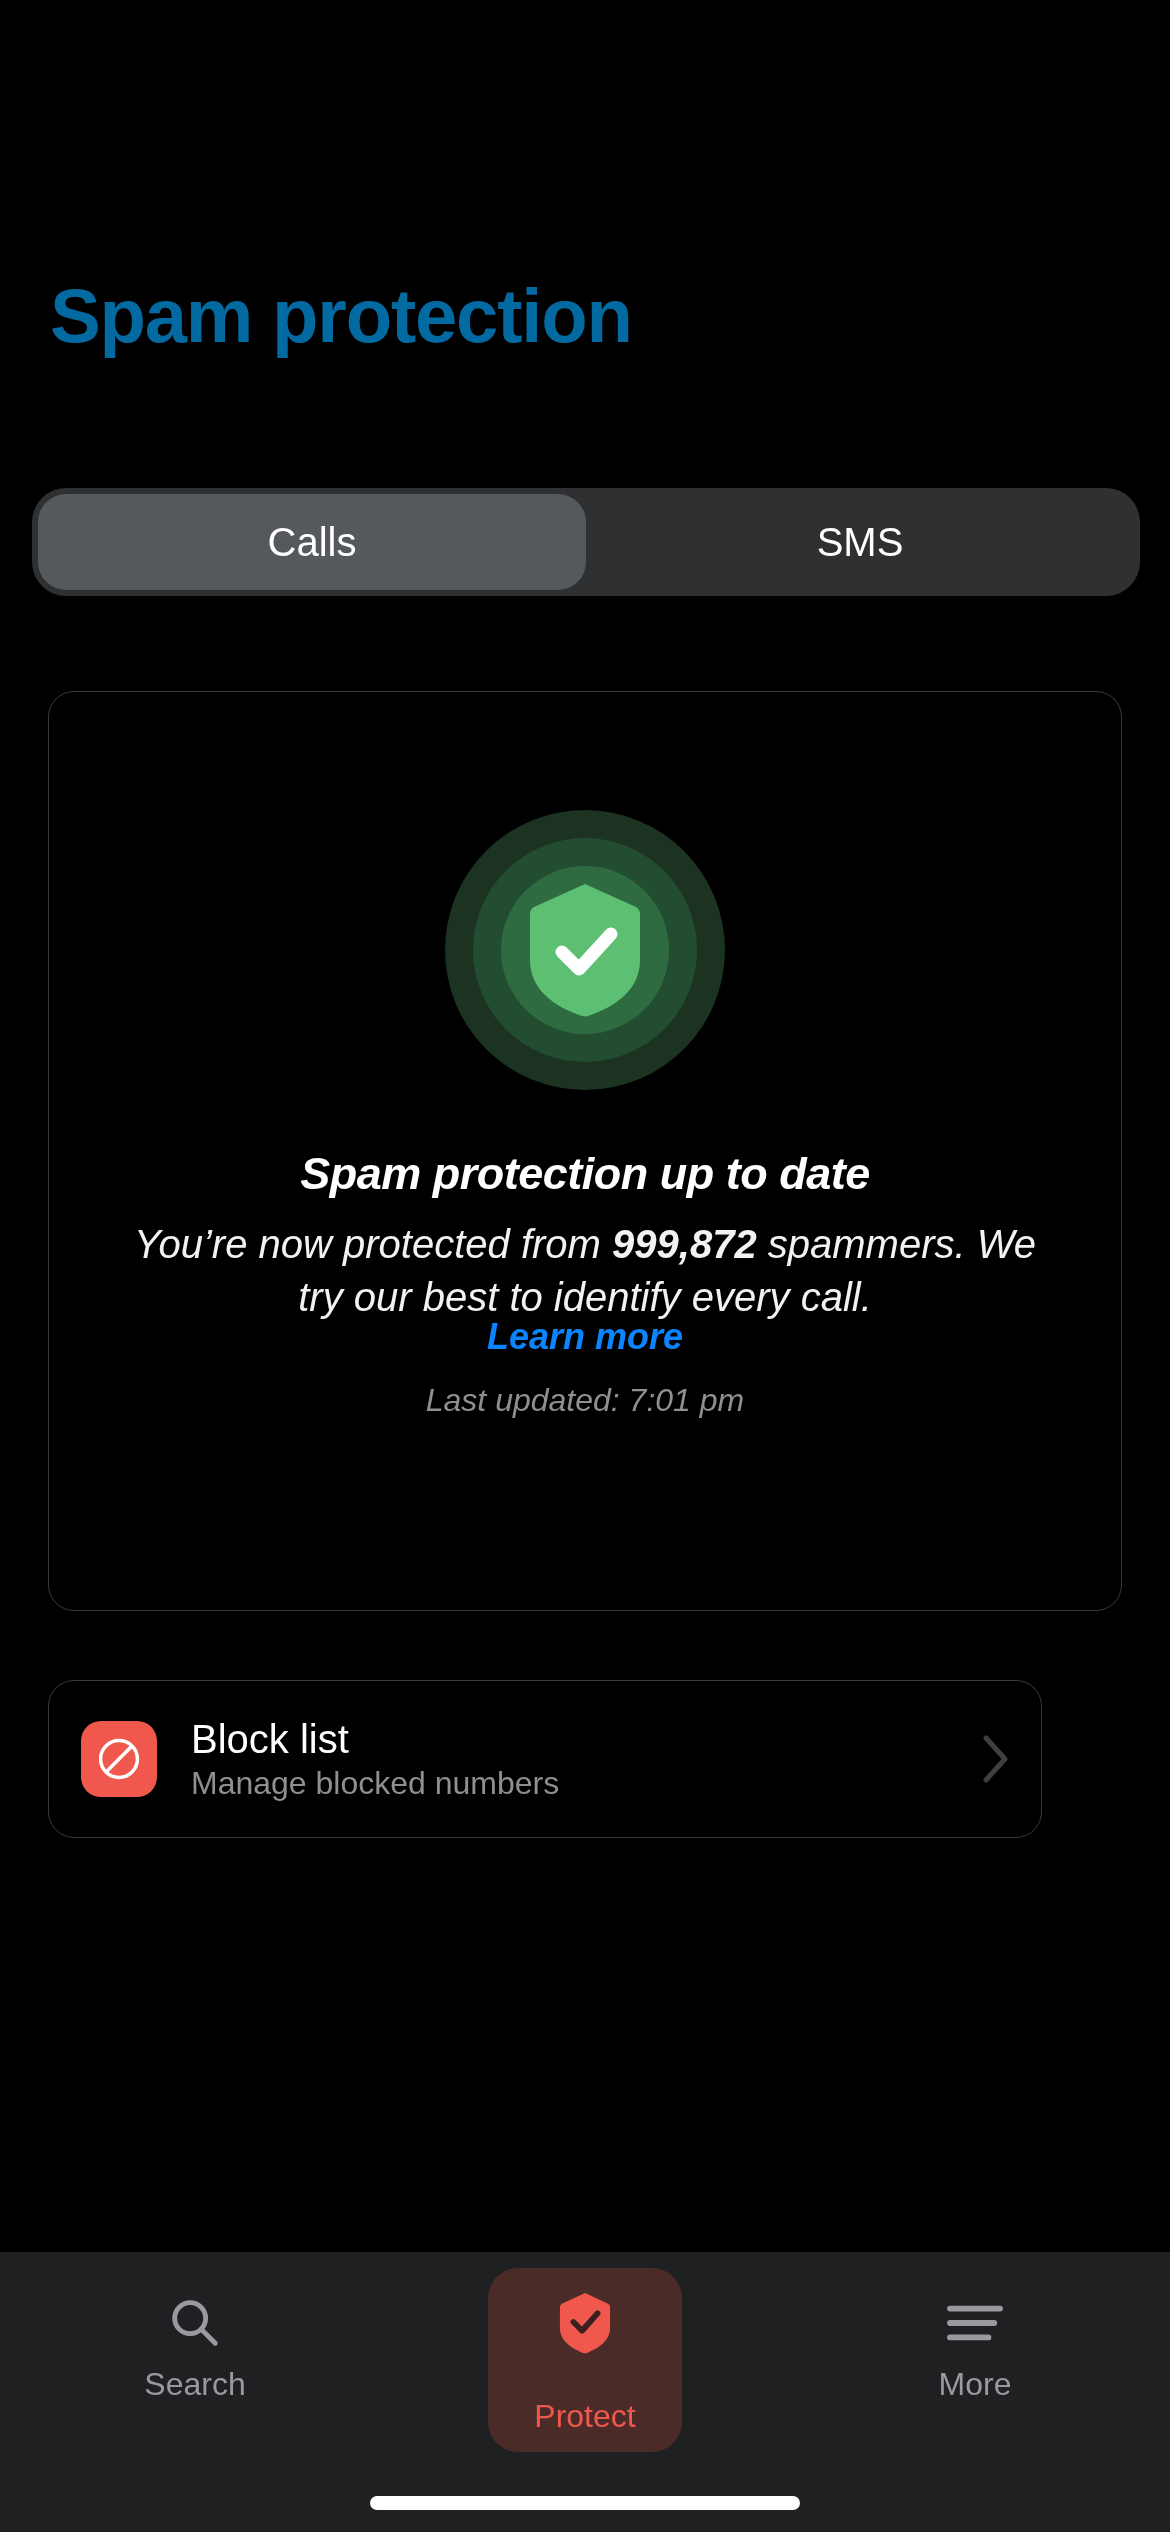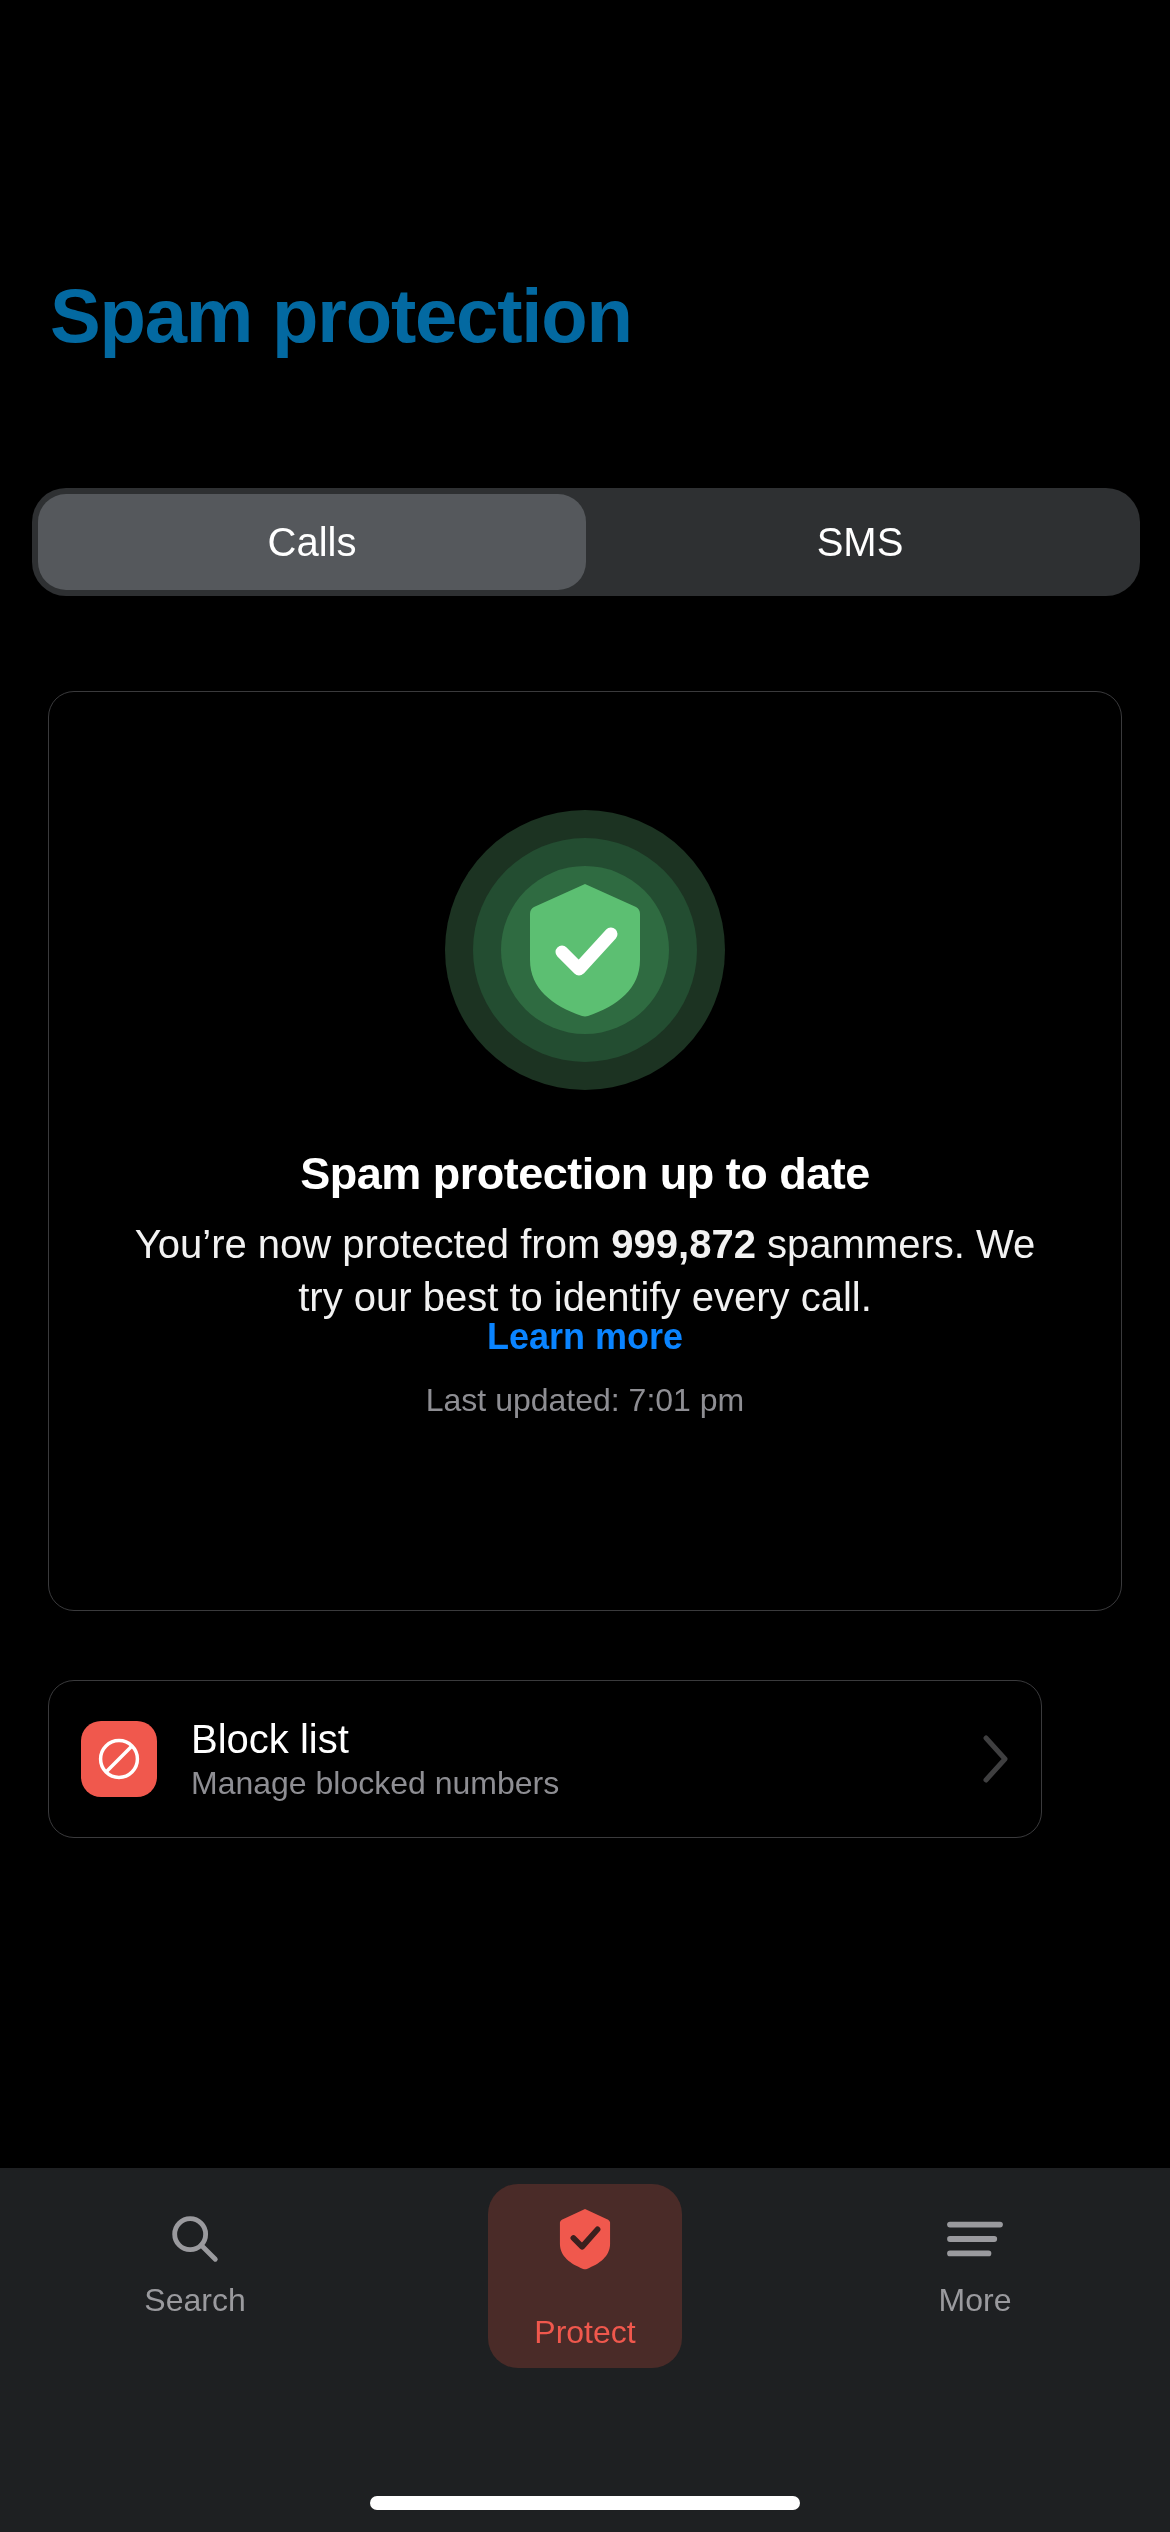--- a/index.html
+++ b/index.html
@@ -61,20 +61,21 @@
     font-size:40px; color:#fff; font-weight:400;
   }
   .seg.active { background:#55585c; }
 
   
   .card {
     position:absolute; left:48px; top:691px;
     width:1074px; height:920px;
     border:1.5px solid #3a3a3c; border-radius:26px;
     background:#000;
+    font-style:italic;
   }
 
   
   .hero {
     position:absolute; left:50%; top:118px; transform:translateX(-50%);
     width:280px; height:280px;
   }
   .ring {
     position:absolute; border-radius:50%; left:50%; top:50%;
     transform:translate(-50%,-50%);
@@ -119,21 +120,21 @@
     width:76px; height:76px; border-radius:20px; background:#F0584D;
     display:flex; align-items:center; justify-content:center; flex:0 0 auto;
   }
   .row-text { margin-left:34px; flex:1 1 auto; }
   .row-title { font-size:40px; color:#fff; line-height:1.12; }
   .row-sub { font-size:32px; color:#8e8e93; margin-top:4px; line-height:1.1; }
   .chevron { flex:0 0 auto; width:30px; height:52px; opacity:0.85; }
 
   
   .tabbar {
-    position:absolute; left:0; bottom:0; width:1170px; height:364px;
+    position:absolute; left:0; bottom:0; width:1170px; height:280px;
     background:#1e2022;
     text-align:right;
   }
   .tabs { display:flex; height:200px; padding-top:16px; }
   .tab {
     flex:1; display:flex; flex-direction:column;
     align-items:center; justify-content:flex-start;
   }
   .tab-inner {
     display:flex; flex-direction:column; align-items:center;

